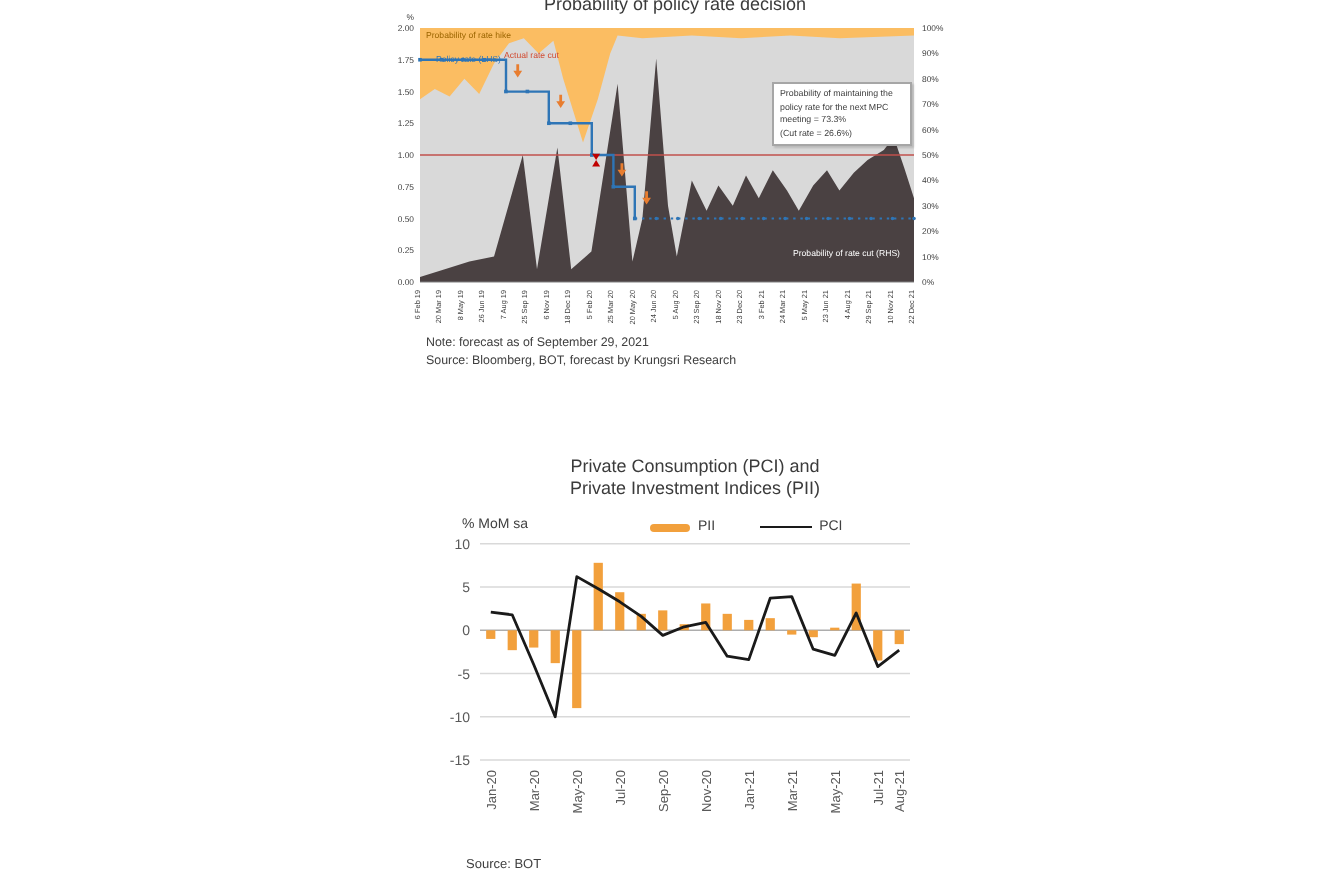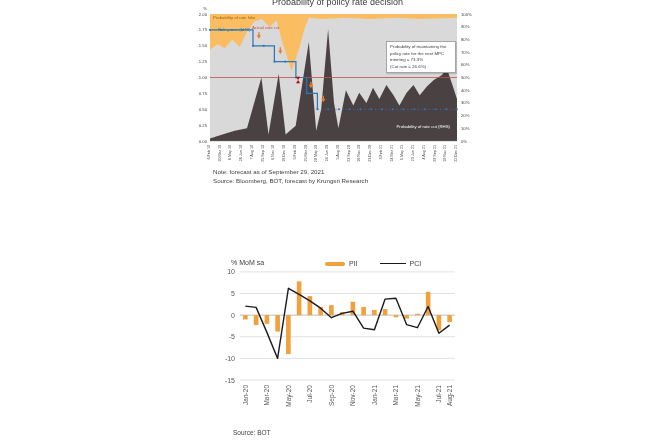--- a/index.html
+++ b/index.html
@@ -125,20 +125,24 @@
       <div>policy rate for the next MPC</div>
       <div>meeting = 73.3%</div>
       <div>(Cut rate = 26.6%)</div>
     </div>
 
     <div class="abs note-text" style="left:28px;top:168px;">Note: forecast as of September 29, 2021</div>
     <div class="abs note-text" style="left:28px;top:177px;">Source: Bloomberg, BOT, forecast by Krungsri Research</div>
   </div>
 
   <div class="abs" style="left:185px;top:226px;width:305px;height:221px;">
+    <div class="abs chart-title" style="left:55px;top:2px;width:215px;">
+      <div>Private Consumption (PCI) and</div>
+      <div>Private Investment Indices (PII)</div>
+    </div>
 
     <div class="abs ylab" style="left:46px;top:33px;">% MoM sa</div>
 
     <div class="abs legend-row" style="left:140px;top:34px;">
       <span class="legend-swatch-bar" id="pii-swatch" style="background: rgb(242, 160, 60);"></span>
       <span>PII</span>
       <span style="width:22px;"></span>
       <span class="legend-swatch-line" id="pci-swatch" style="background: rgb(26, 26, 26);"></span>
       <span>PCI</span>
     </div>

